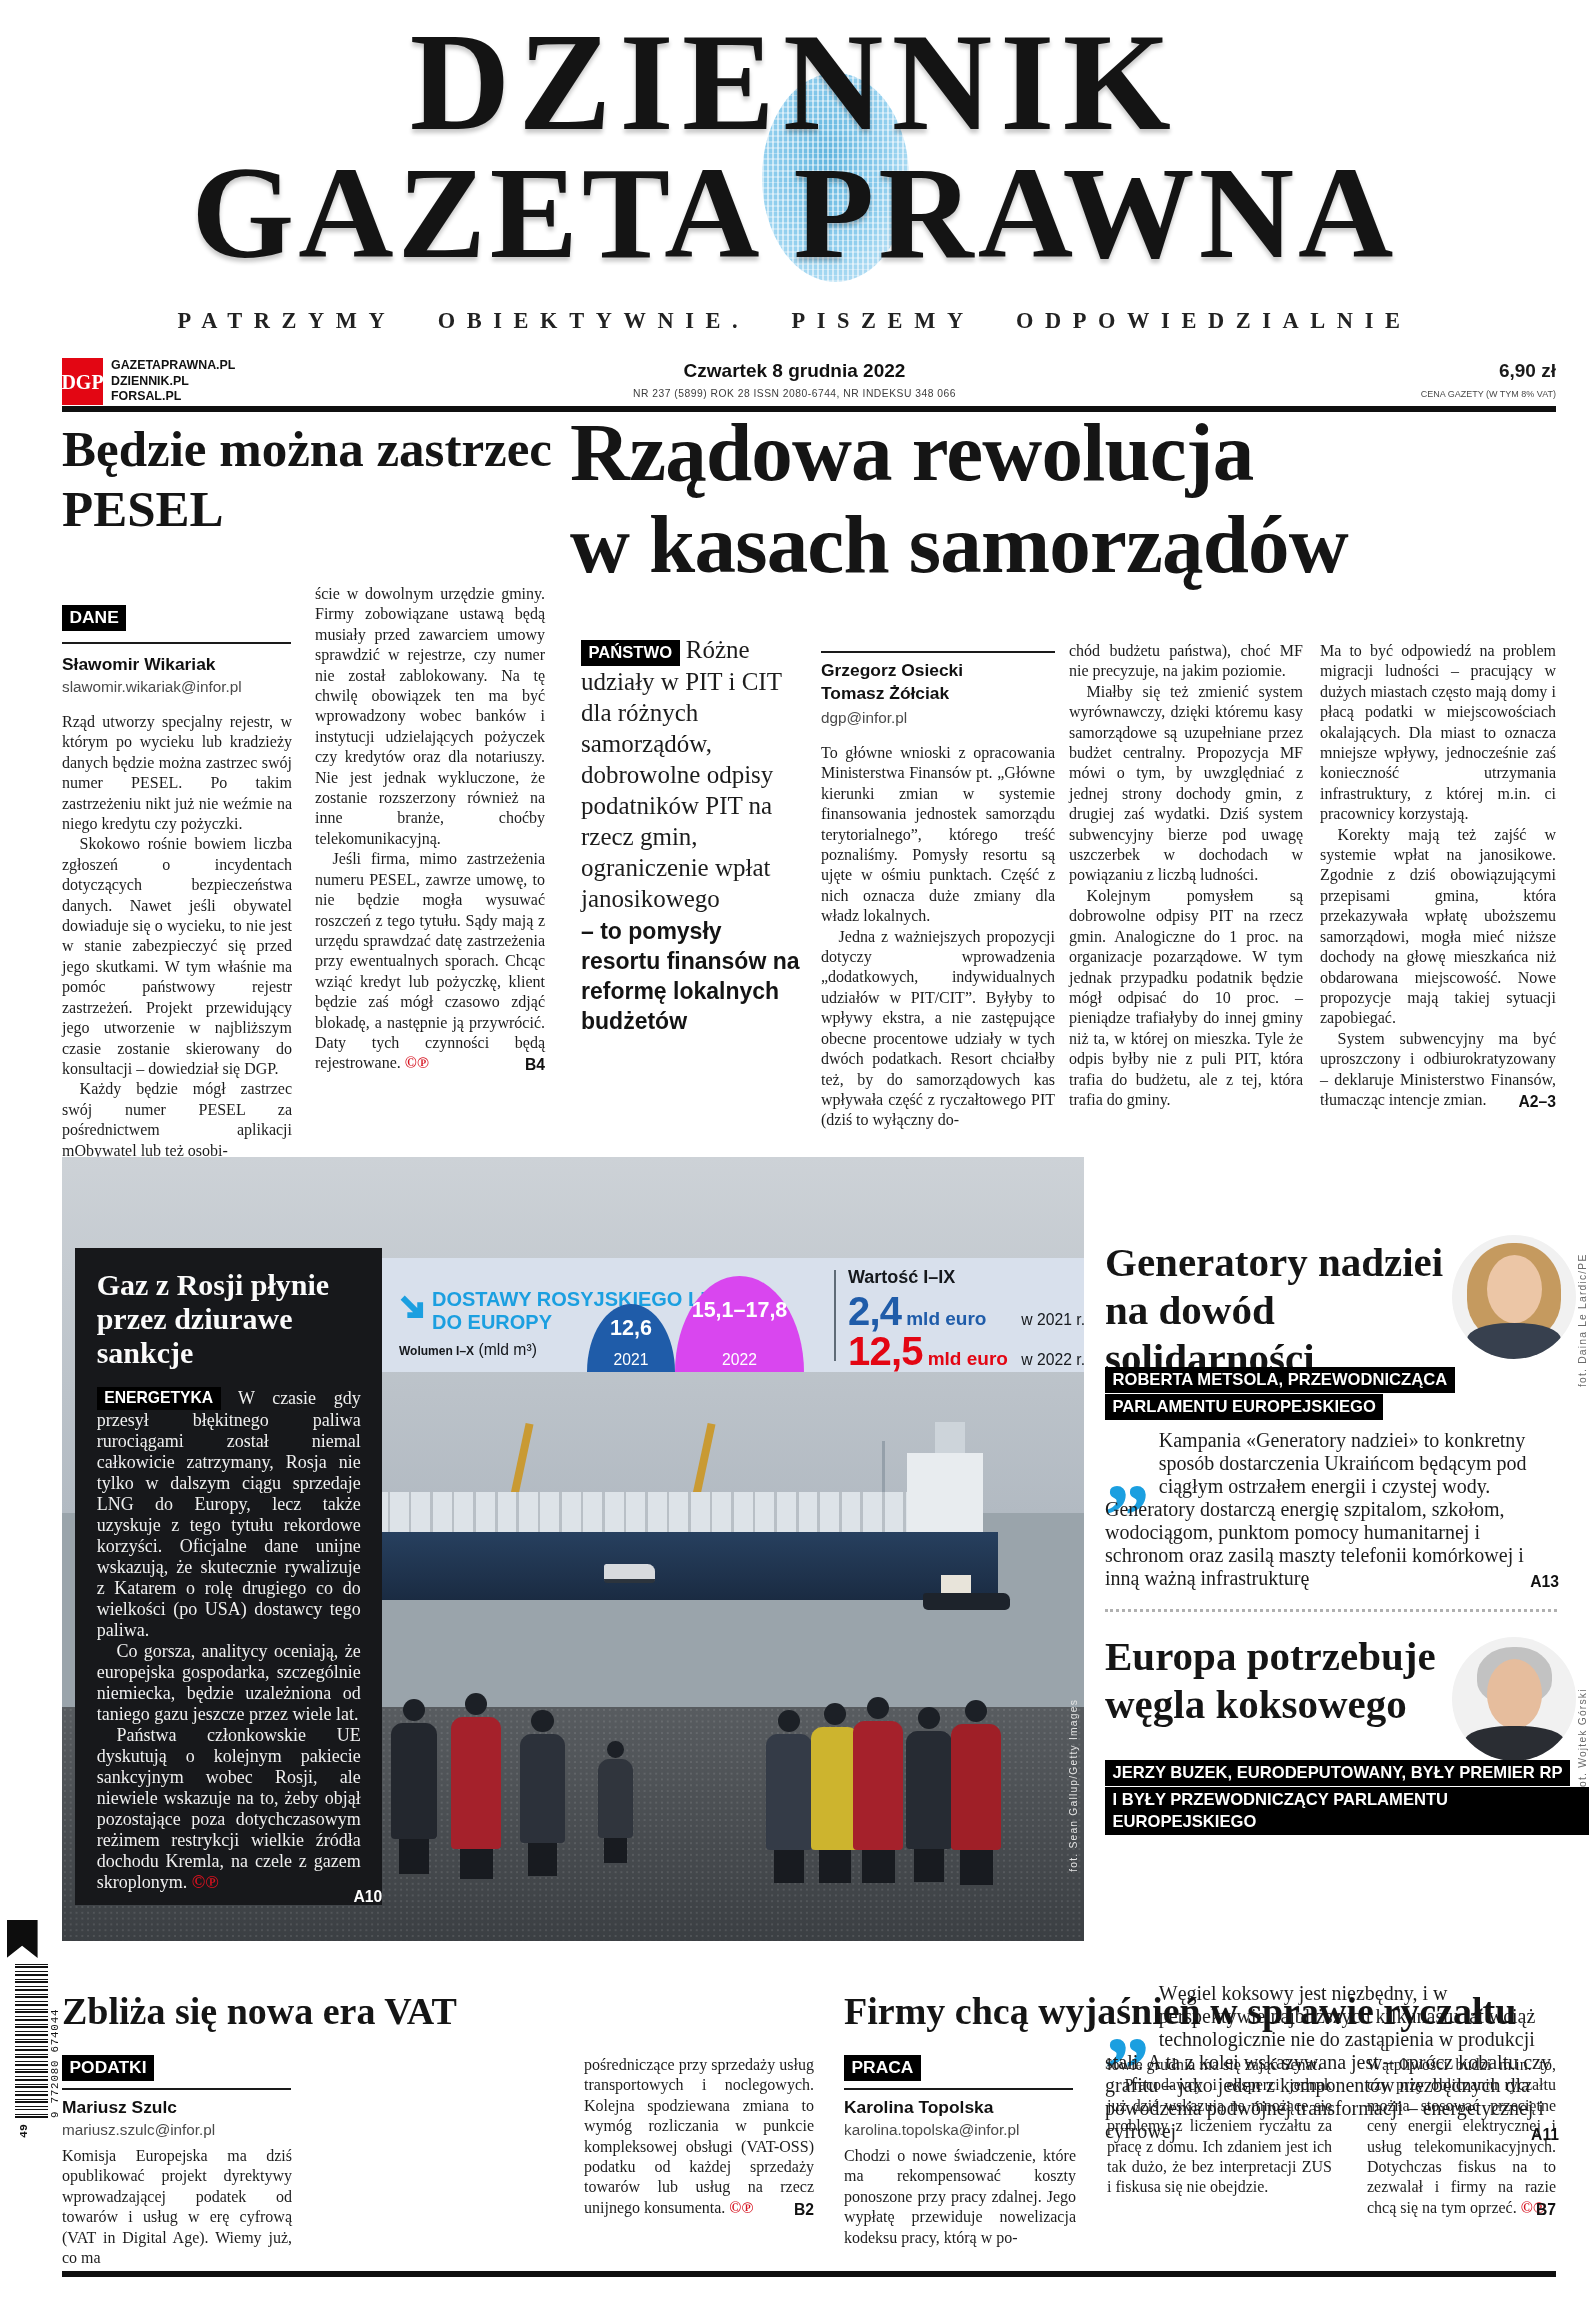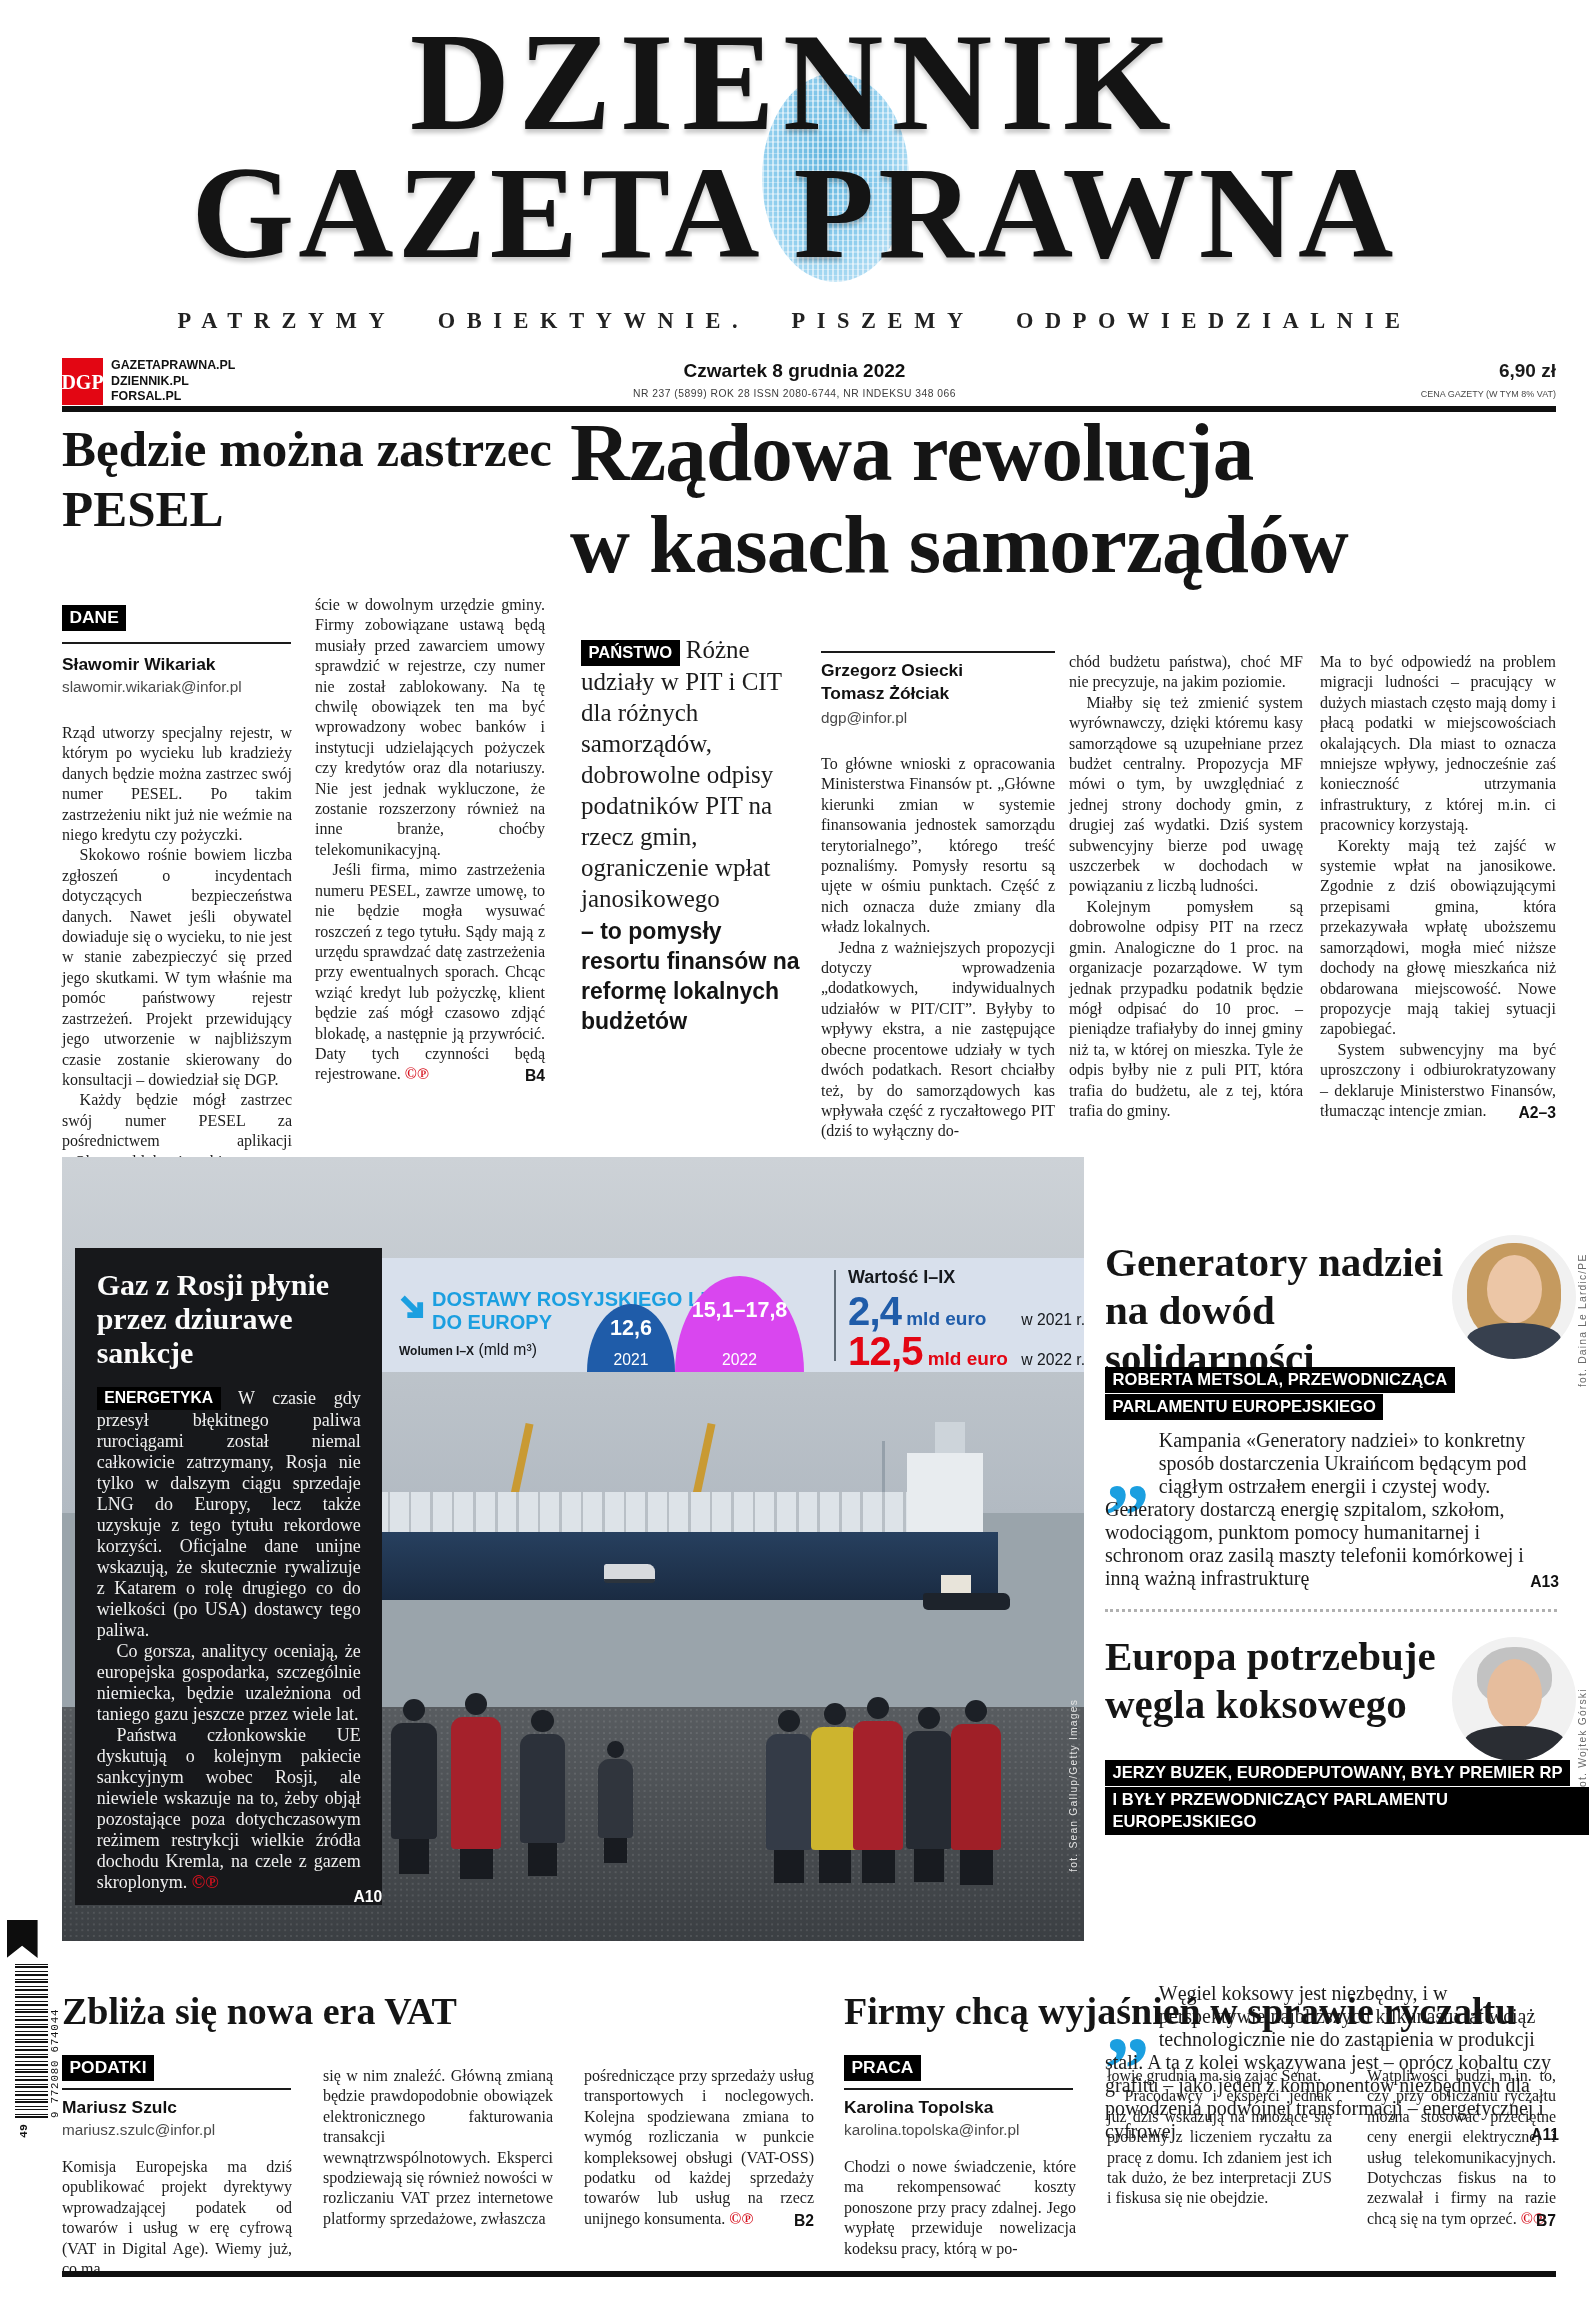--- a/index.html
+++ b/index.html
@@ -36,21 +36,21 @@
   .rule-heavy{background:#101010;height:5.8px;}
   .rule-thin{background:#1a1a1a;height:1.7px;}
 
   
   .hl{font-family:"Liberation Serif",serif;font-weight:700;color:#151515;}
   .chip{display:inline-block;background:#000000;color:#fff;
         font:700 17.4px/21.5px "Liberation Sans",sans-serif;padding:1.7px 7.5px 2.5px;}
   .chip .role{font-weight:700;}
   .byline{font:700 17.4px/1 "Liberation Sans",sans-serif;color:#111;}
   .email{font:400 15.3px/1 "Liberation Sans",sans-serif;color:#4a4a4a;}
-  .body-col{font:400 16px/20.4px "Liberation Serif",serif;text-align:justify;color:#1c1c1c;margin-top:11px;}
+  .body-col{font:400 16px/20.4px "Liberation Serif",serif;text-align:justify;color:#1c1c1c;}
   .body-col p{margin:0;}
   .body-col p + p{text-indent:1.1em;}
   .body-col p.last{position:relative;}
   .cp{color:#d6121f;font-weight:700;white-space:nowrap;}
   .page-ref{position:absolute;right:0;bottom:0.8px;font:700 15.7px/1 "Liberation Sans",sans-serif;color:#111;
             background:inherit;}
   .lead{font:400 25px/31px "Liberation Serif",serif;color:#1c1c1c;margin:0;}
   .lead-bold{display:block;font:700 23px/30px "Liberation Sans",sans-serif;margin-top:1.7px;color:#141414;}
 
   
@@ -364,23 +364,20 @@
   </p>
 
   <h2 class="abs hl" style="left:62px;top:1990px;width:745px;font-size:38px;line-height:43px;margin:0;">Zbliża się nowa era VAT</h2>
   <span class="abs chip" style="left:62px;top:2055px;">PODATKI</span>
   <div class="abs rule-thin" style="left:62px;top:2088px;width:229px;"></div>
   <div class="abs byline" style="left:62px;top:2099px;">Mariusz Szulc</div>
   <div class="abs email" style="left:62px;top:2122px;">mariusz.szulc@infor.pl</div>
   <div class="abs body-col" style="left:62px;top:2146px;width:230px;">
     <p>Komisja Europejska ma dziś opublikować projekt dyrektywy wprowadzającej podatek od towarów i usług w erę cyfrową (VAT in Digital Age). Wiemy już, co ma</p>
   </div>
-  <div class="abs body-col" style="left:323px;top:2055px;width:230px;">
-    <p>się w nim znaleźć. Główną zmianą będzie prawdopodobnie obowiązek elektronicznego fakturowania transakcji wewnątrzwspólnotowych. Eksperci spodziewają się również nowości w rozliczaniu VAT przez internetowe platformy sprzedażowe, zwłaszcza</p>
-  </div>
   <div class="abs body-col" style="left:584px;top:2055px;width:230px;">
     <p class="last"><span>pośredniczące przy sprzedaży usług transportowych i noclegowych. Kolejna spodziewana zmiana to wymóg rozliczania w punkcie kompleksowej obsługi (VAT-OSS) podatku od każdej sprzedaży towarów lub usług na rzecz unijnego konsumenta.</span>
       <span class="cp">©℗</span>
       <span class="page-ref">B2</span></p>
   </div>
 
   <h2 class="abs hl" style="left:844px;top:1990px;width:728px;font-size:38px;line-height:43px;margin:0;">Firmy chcą wyjaśnień w sprawie ryczałtu</h2>
   <span class="abs chip" style="left:844px;top:2055px;">PRACA</span>
   <div class="abs rule-thin" style="left:844px;top:2088px;width:229px;"></div>
   <div class="abs byline" style="left:844px;top:2099px;">Karolina Topolska</div>

